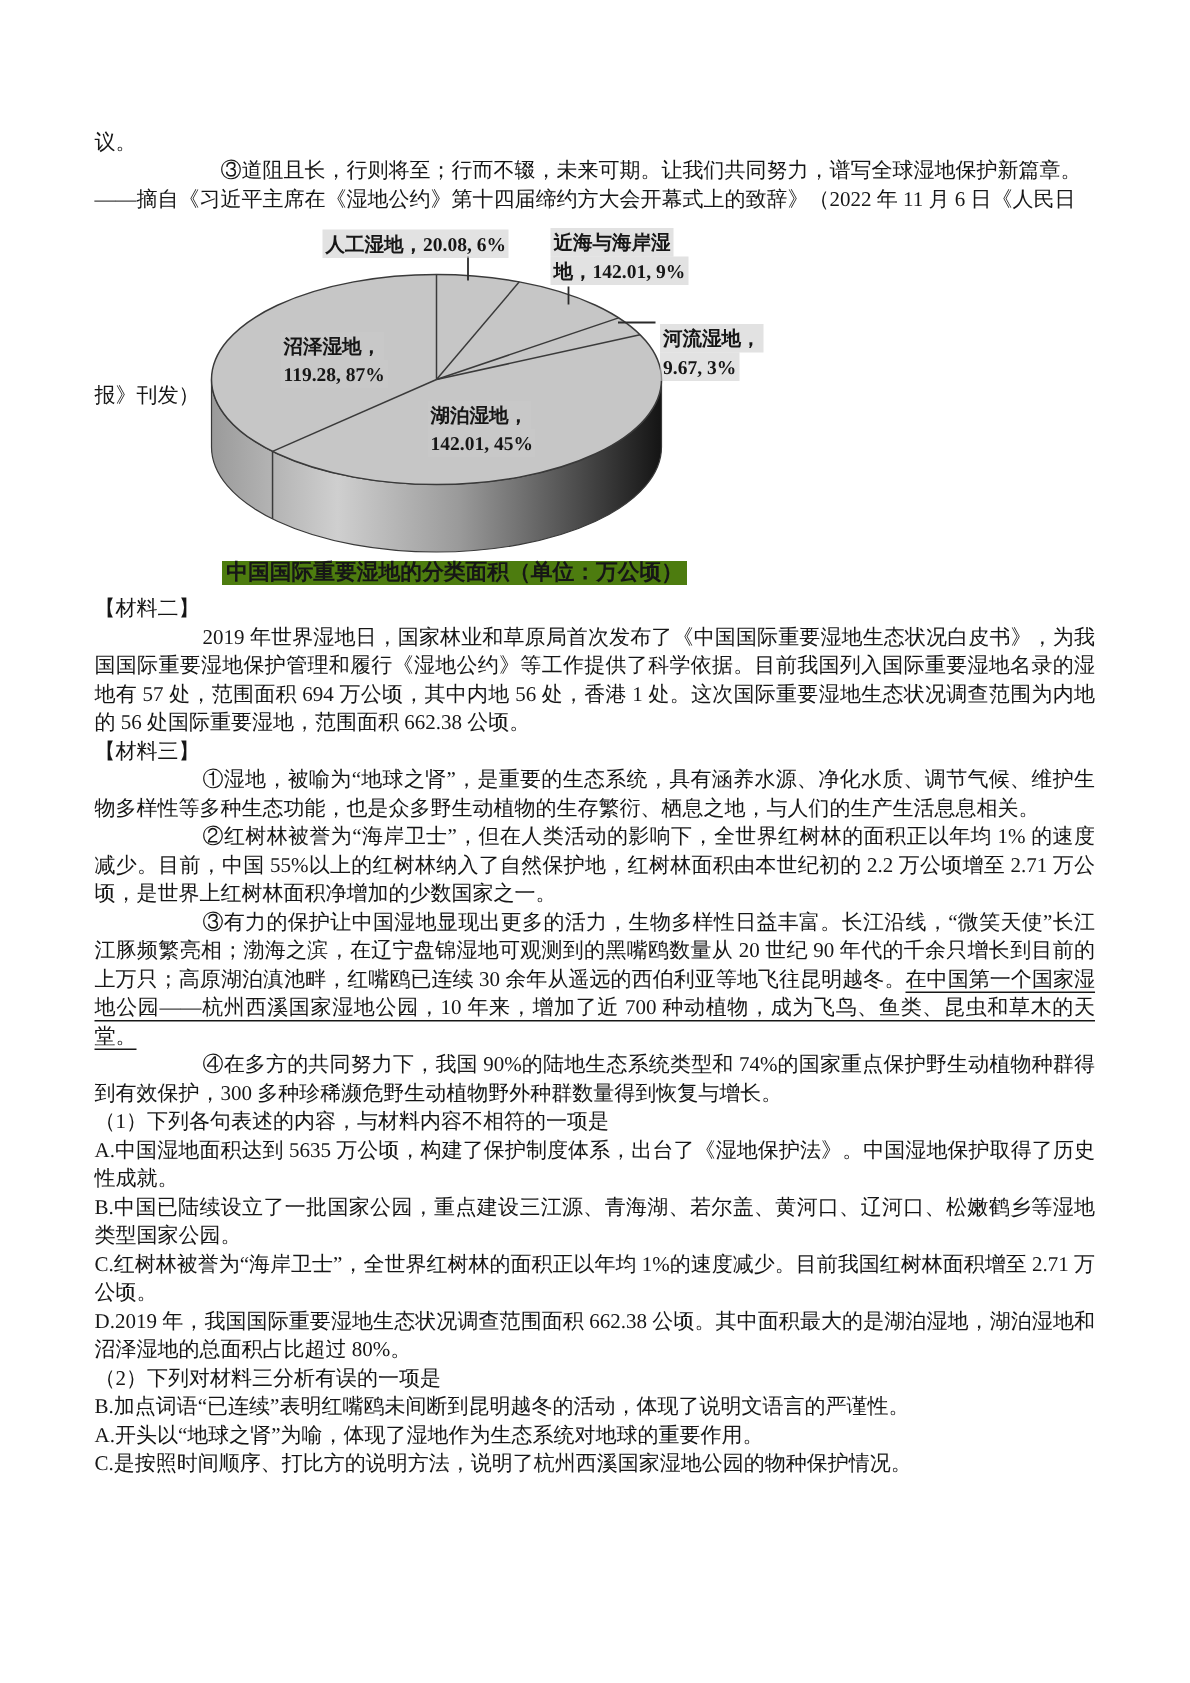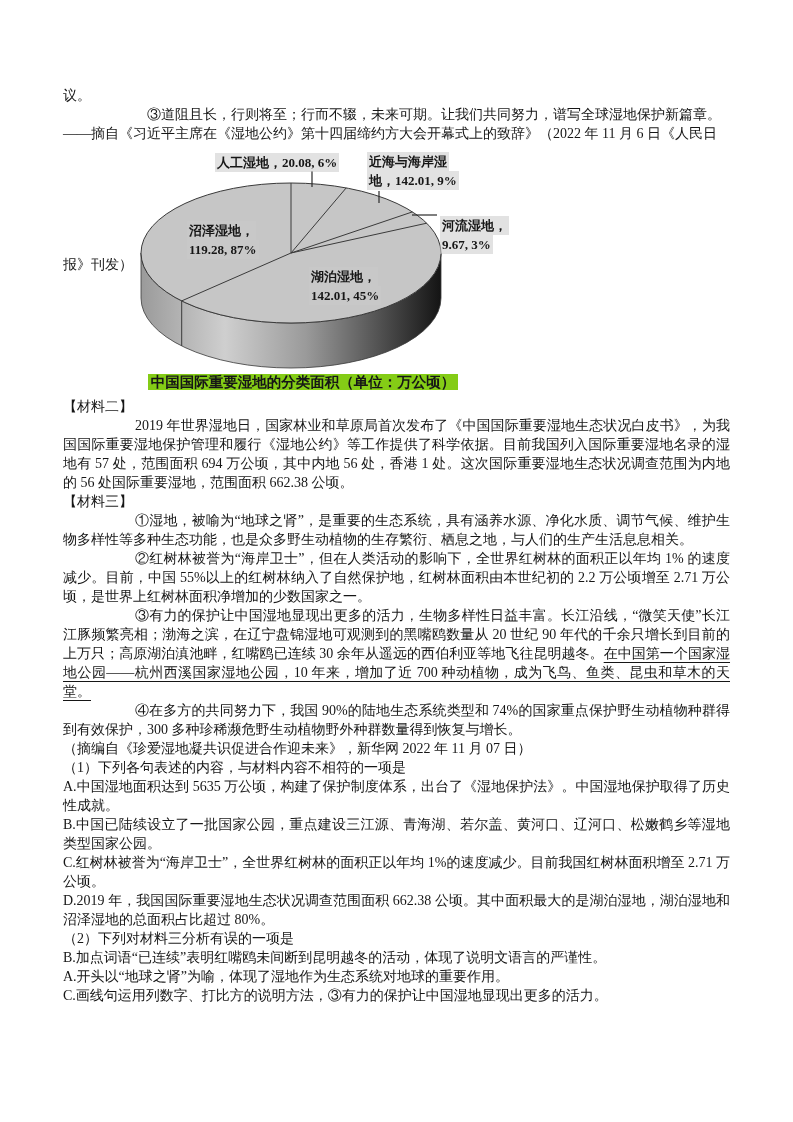--- a/index.html
+++ b/index.html
@@ -15,21 +15,21 @@
   .ul{text-decoration:underline;text-underline-offset:4px;}
   .chart-block{position:relative;height:254px;}
   .wrap-text{position:absolute;left:0;top:112px;}
   .chart{position:absolute;left:75px;top:0;width:440px;height:254px;}
   .chart svg{position:absolute;left:0;top:0;}
   #slice-lines line{stroke:#3a3a3a;stroke-width:1;}
   .leaders line{stroke:#2a2a2a;stroke-width:1.2;}
   .clabel{position:absolute;font-weight:bold;font-size:13px;line-height:19px;white-space:nowrap;}
   .clabel span{display:block;width:fit-content;background:rgba(202,202,202,0.55);padding:0 2px;}
   .caption{position:absolute;left:0;top:230px;width:330px;text-align:center;font-size:14.5px;font-weight:bold;}
-  .caption span{background:#84cc16;padding:0 3px;}
+  .caption span{background:#4d7c0f;padding:0 3px;}
 </style>
 </head>
 <body>
 
 <div class="page">
   <div class="content">
 
     <p>议。</p>
     <p class="indent6">③道阻且长，行则将至；行而不辍，未来可期。让我们共同努力，谱写全球湿地保护新篇章。</p>
     <p>——摘自《习近平主席在《湿地公约》第十四届缔约方大会开幕式上的致辞》（2022 年 11 月 6 日《人民日</p>
@@ -73,45 +73,44 @@
           <span>地，142.01,  9%</span>
         </div>
         <div class="clabel" style="left:302px;top:54px;margin-top:19px;">
           <span>河流湿地，</span>
           <span>9.67, 3%</span>
         </div>
         <div class="clabel" style="left:49px;top:78px;">
           <span>沼泽湿地，</span>
           <span>119.28, 87%</span>
         </div>
-        <div class="clabel" style="left:147px;top:124px;margin-left:24px;">
+        <div class="clabel" style="left:147px;top:124px;">
           <span>湖泊湿地，</span>
           <span>142.01, 45%</span>
         </div>
         <div class="caption">
           <span>中国国际重要湿地的分类面积（单位：万公顷）</span>
         </div>
       </div>
     </div>
 
     <p>【材料二】</p>
     <p class="indent5">2019 年世界湿地日，国家林业和草原局首次发布了《中国国际重要湿地生态状况白皮书》，为我国国际重要湿地保护管理和履行《湿地公约》等工作提供了科学依据。目前我国列入国际重要湿地名录的湿地有 57 处，范围面积 694 万公顷，其中内地 56 处，香港 1 处。这次国际重要湿地生态状况调查范围为内地的 56 处国际重要湿地，范围面积 662.38 公顷。</p>
 
     <p>【材料三】</p>
     <p class="indent5">①湿地，被喻为“地球之肾”，是重要的生态系统，具有涵养水源、净化水质、调节气候、维护生物多样性等多种生态功能，也是众多野生动植物的生存繁衍、栖息之地，与人们的生产生活息息相关。</p>
     <p class="indent5">②红树林被誉为“海岸卫士”，但在人类活动的影响下，全世界红树林的面积正以年均 1% 的速度减少。目前，中国 55%以上的红树林纳入了自然保护地，红树林面积由本世纪初的 2.2 万公顷增至 2.71 万公顷，是世界上红树林面积净增加的少数国家之一。</p>
     <p class="indent5"><span>③有力的保护让中国湿地显现出更多的活力，生物多样性日益丰富。长江沿线，“微笑天使”长江江豚频繁亮相；渤海之滨，在辽宁盘锦湿地可观测到的黑嘴鸥数量从 20 世纪 90 年代的千余只增长到目前的上万只；高原湖泊滇池畔，红嘴鸥已连续 30 余年从遥远的西伯利亚等地飞往昆明越冬。</span><span class="ul">在中国第一个国家湿地公园——杭州西溪国家湿地公园，10 年来，增加了近 700 种动植物，成为飞鸟、鱼类、昆虫和草木的天堂。</span></p>
     <p class="indent5">④在多方的共同努力下，我国 90%的陆地生态系统类型和 74%的国家重点保护野生动植物种群得到有效保护，300 多种珍稀濒危野生动植物野外种群数量得到恢复与增长。</p>
-    <p>（摘编自《珍爱湿地凝共识促进合作迎未来》，新华网 2022 年 11 月 07 日）</p>
 
     <p>（1）下列各句表述的内容，与材料内容不相符的一项是</p>
     <p>A.中国湿地面积达到 5635 万公顷，构建了保护制度体系，出台了《湿地保护法》。中国湿地保护取得了历史性成就。</p>
     <p>B.中国已陆续设立了一批国家公园，重点建设三江源、青海湖、若尔盖、黄河口、辽河口、松嫩鹤乡等湿地类型国家公园。</p>
     <p>C.红树林被誉为“海岸卫士”，全世界红树林的面积正以年均 1%的速度减少。目前我国红树林面积增至 2.71 万公顷。</p>
     <p>D.2019 年，我国国际重要湿地生态状况调查范围面积 662.38 公顷。其中面积最大的是湖泊湿地，湖泊湿地和沼泽湿地的总面积占比超过 80%。</p>
 
     <p>（2）下列对材料三分析有误的一项是</p>
     <p>B.加点词语“已连续”表明红嘴鸥未间断到昆明越冬的活动，体现了说明文语言的严谨性。</p>
     <p>A.开头以“地球之肾”为喻，体现了湿地作为生态系统对地球的重要作用。</p>
-    <p>C.画线句运用列数字、打比方的说明方法，③有力的保护让中国湿地显现出更多的活力。</p>
+    <p>C.是按照时间顺序、打比方的说明方法，说明了杭州西溪国家湿地公园的物种保护情况。</p>
 
   </div>
 </div>
 
 </body></html>

